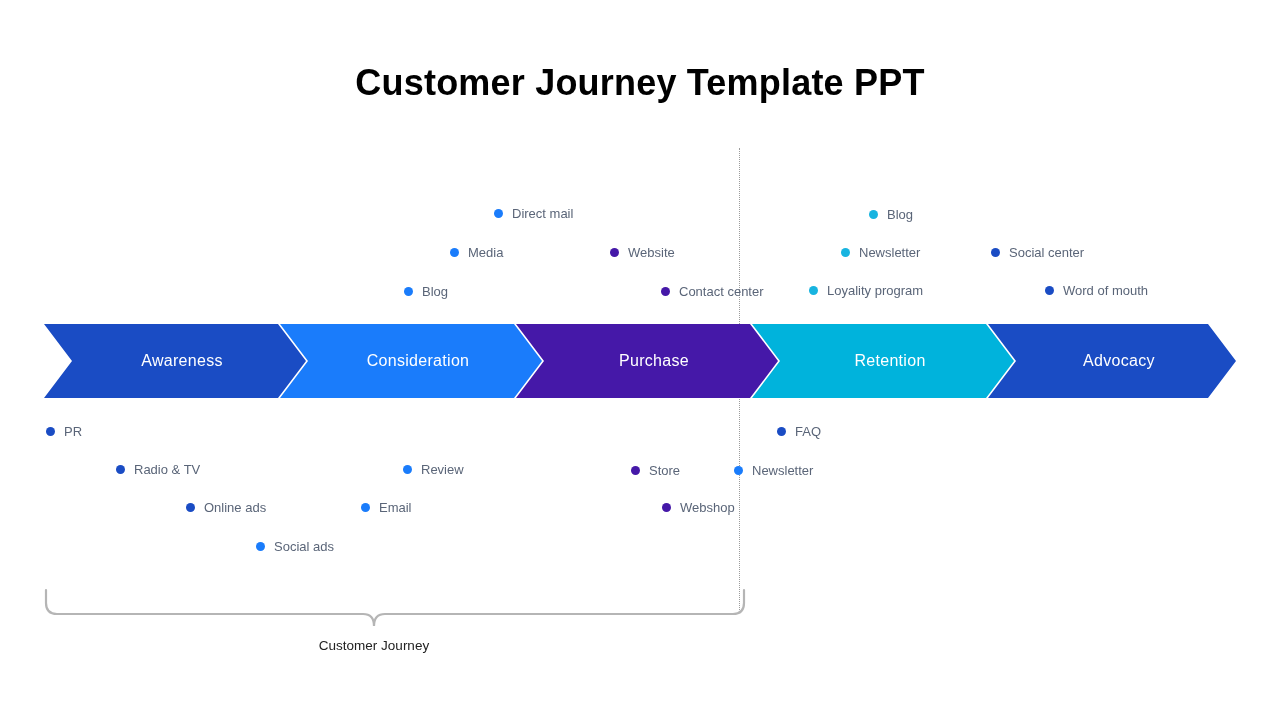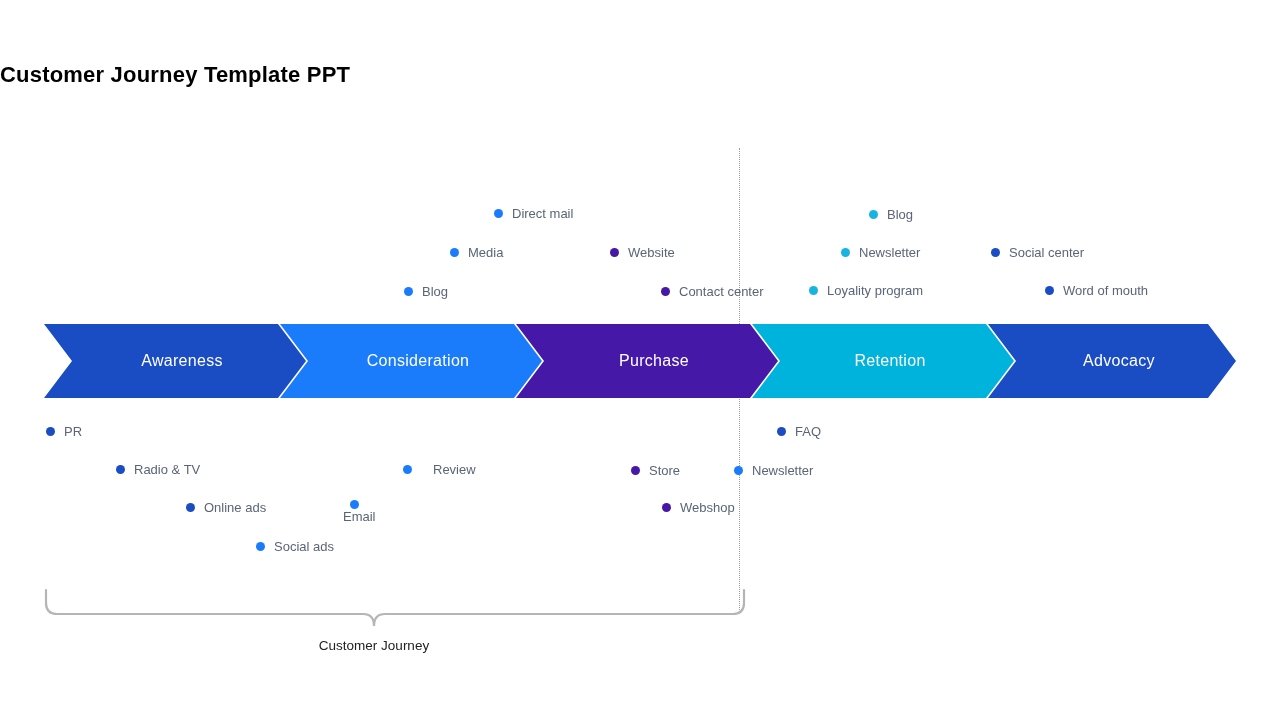--- a/index.html
+++ b/index.html
@@ -18,22 +18,22 @@
     position: absolute;
     left: 0; top: 0;
     width: 1280px;
     height: 720px;
   }
   #title {
     position: absolute;
     left: 0;
     top: 62px;
     width: 1280px;
-    text-align: left;
-    font-size: 22px;
+    text-align: center;
+    font-size: 36px;
     font-weight: bold;
     color: #000000;
     letter-spacing: 0.2px;
   }
   
   #divider {
     position: absolute;
     left: 739px;
     top: 148px;
     width: 0px;
@@ -178,25 +178,25 @@
         <span>Radio &amp; TV</span>
       </div>
       <div class="tp" style="left: 186px; top: 500px;">
         <span class="tp-dot" style="background: rgb(26, 76, 196);"></span>
         <span>Online ads</span>
       </div>
       <div class="tp" style="left: 256px; top: 539px;">
         <span class="tp-dot" style="background: rgb(26, 124, 251);"></span>
         <span>Social ads</span>
       </div>
-      <div class="tp" style="left: 403px; top: 462px; gap: 12px;">
+      <div class="tp" style="left: 403px; top: 462px;">
         <span class="tp-dot" style="background: rgb(26, 124, 251);"></span>
         <span>Review</span>
       </div>
-      <div class="tp" style="left: 343px; top: 500px; flex-direction: column;">
+      <div class="tp" style="left: 361px; top: 500px;">
         <span class="tp-dot" style="background: rgb(26, 124, 251);"></span>
         <span>Email</span>
       </div>
       <div class="tp" style="left: 631px; top: 463px;">
         <span class="tp-dot" style="background: rgb(69, 24, 168);"></span>
         <span>Store</span>
       </div>
       <div class="tp" style="left: 662px; top: 500px;">
         <span class="tp-dot" style="background: rgb(69, 24, 168);"></span>
         <span>Webshop</span>

